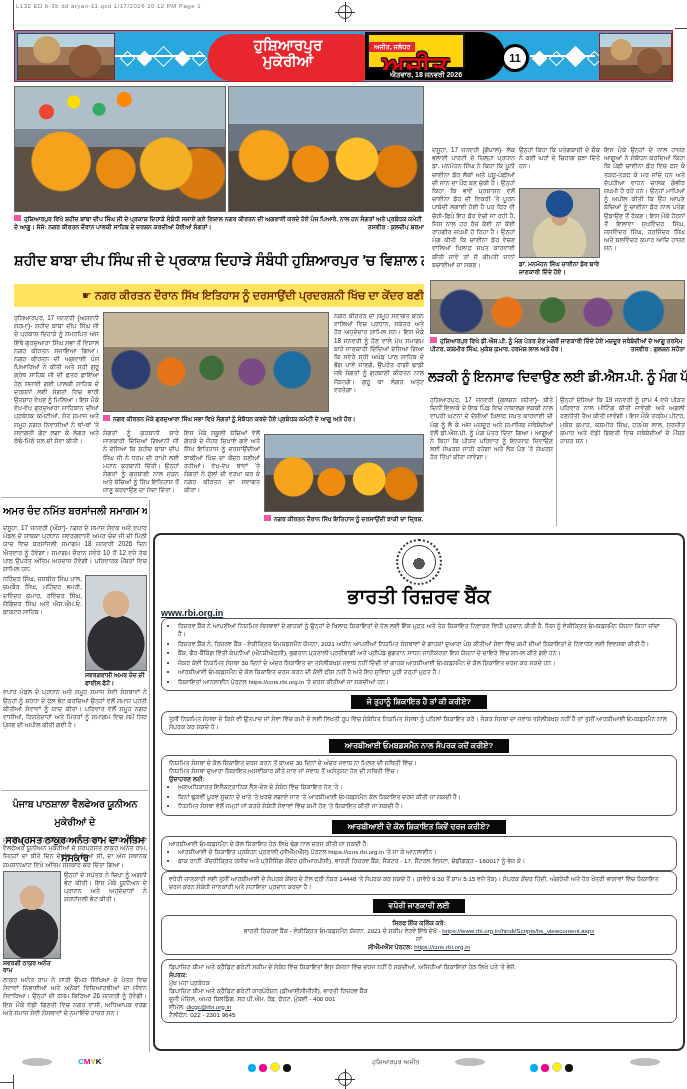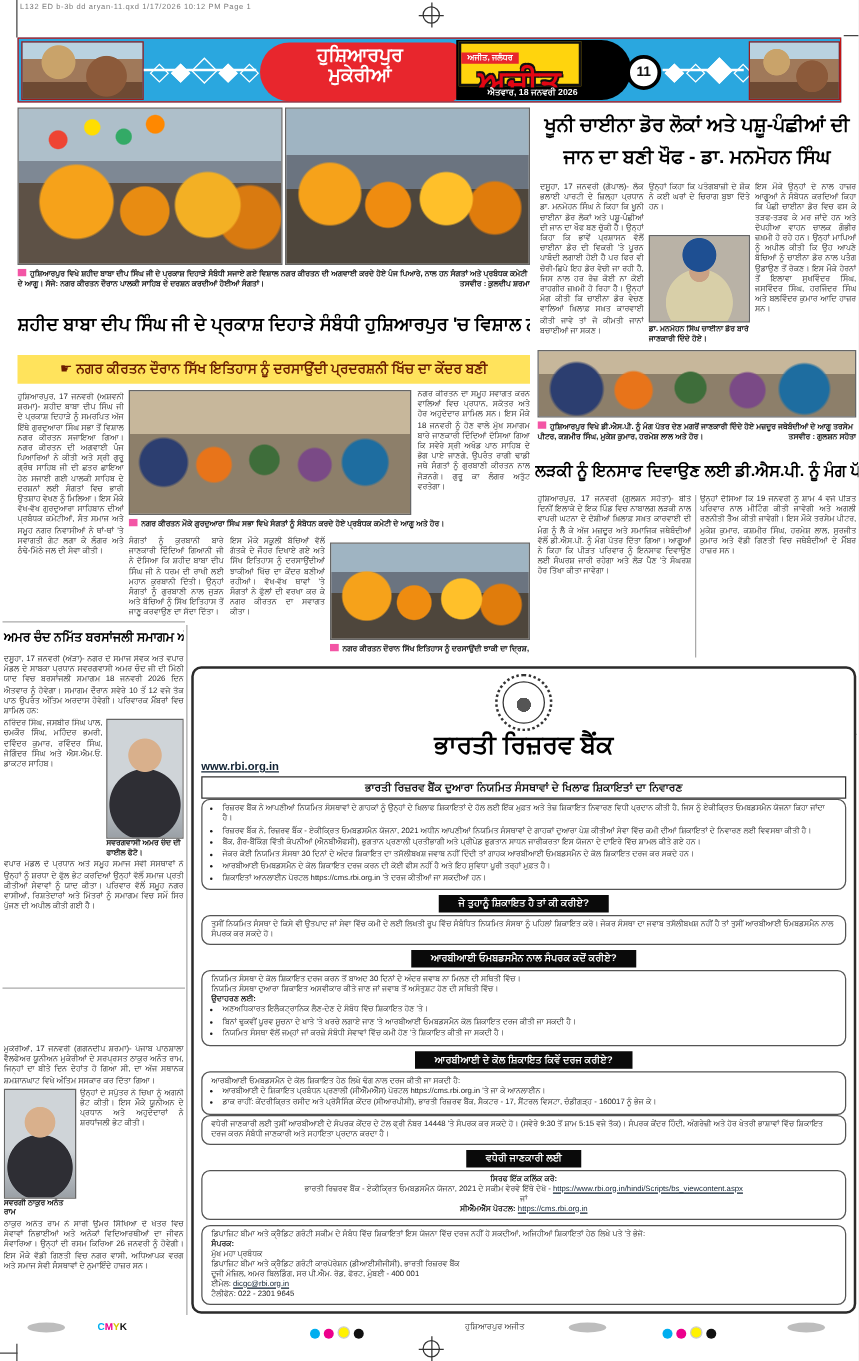--- a/index.html
+++ b/index.html
@@ -58,21 +58,21 @@
   .ph-turban{background:
      radial-gradient(circle at 50% 22%,#1e4f92 0 20%,transparent 21%),
      radial-gradient(circle at 50% 42%,#caa184 0 14%,transparent 15%),
      radial-gradient(circle at 50% 78%,#d8cfa8 0 40%,transparent 41%),
      linear-gradient(180deg,#b9b2a6 0 100%);}
   
   .hl{font-weight:bold;color:#000;text-align:center;}
   .body-sm{font-size:6.3px;line-height:8.2px;text-align:justify;color:#1c1c1c;overflow:hidden;}
   .cap{font-size:6.1px;line-height:7.6px;font-weight:bold;color:#101010;overflow:hidden;}
   .pinksq{display:inline-block;width:7px;height:6px;background:#f355a5;margin-right:3px;}
-  .banner{background:#ffe35c;color:#6b1d00;font-weight:bold;text-align:center;}
+  .banner{background:#ffe35c;color:#6b1d00;font-weight:bold;text-align:right;}
   .vrule{width:1px;background:#aaa;}
   .hrule{height:1px;background:#aaa;}
   
   .ad{border:2px solid #2b2b2b;border-radius:8px;box-sizing:border-box;background:#fff;}
   .ad-bank{font-size:20px;font-weight:bold;text-align:center;color:#000;}
   .ad-web{font-size:9px;font-weight:bold;text-align:left;text-decoration:underline;color:#000;}
   .ad-title{border:1.2px solid #333;font-size:8.6px;font-weight:bold;text-align:center;padding:2.5px 0;}
   .ad-bar{background:#0a0a0a;color:#fff;font-size:7.8px;font-weight:bold;text-align:center;
           padding:2px 16px;margin:4px auto 2px auto;display:table;}
   .ad-box{border:1px solid #555;border-radius:7px;padding:3px 7px;font-size:6.2px;line-height:8px;
@@ -148,21 +148,20 @@
   <div class="abs cap" style="left:103px;top:415px;width:321px;height:9px;white-space:nowrap;">
     <span class="pinksq"></span><span>ਨਗਰ ਕੀਰਤਨ ਮੌਕੇ ਗੁਰਦੁਆਰਾ ਸਿੰਘ ਸਭਾ ਵਿਖੇ ਸੰਗਤਾਂ ਨੂੰ ਸੰਬੋਧਨ ਕਰਦੇ ਹੋਏ ਪ੍ਰਬੰਧਕ ਕਮੇਟੀ ਦੇ ਆਗੂ ਅਤੇ ਹੋਰ।</span>
   </div>
   <div class="abs body-sm" style="left:103px;top:429px;width:76px;height:100px;">ਸੰਗਤਾਂ ਨੂੰ ਕੁਰਬਾਨੀ ਬਾਰੇ ਜਾਣਕਾਰੀ ਦਿੰਦਿਆਂ ਗਿਆਨੀ ਜੀ ਨੇ ਦੱਸਿਆ ਕਿ ਸ਼ਹੀਦ ਬਾਬਾ ਦੀਪ ਸਿੰਘ ਜੀ ਨੇ ਧਰਮ ਦੀ ਰਾਖੀ ਲਈ ਮਹਾਨ ਕੁਰਬਾਨੀ ਦਿੱਤੀ। ਉਨ੍ਹਾਂ ਸੰਗਤਾਂ ਨੂੰ ਗੁਰਬਾਣੀ ਨਾਲ ਜੁੜਨ ਅਤੇ ਬੱਚਿਆਂ ਨੂੰ ਸਿੱਖ ਇਤਿਹਾਸ ਤੋਂ ਜਾਣੂ ਕਰਵਾਉਣ ਦਾ ਸੱਦਾ ਦਿੱਤਾ।</div>
   <div class="abs body-sm" style="left:184px;top:429px;width:76px;height:100px;">ਇਸ ਮੌਕੇ ਸਕੂਲੀ ਬੱਚਿਆਂ ਵੱਲੋਂ ਗੱਤਕੇ ਦੇ ਜੌਹਰ ਦਿਖਾਏ ਗਏ ਅਤੇ ਸਿੱਖ ਇਤਿਹਾਸ ਨੂੰ ਦਰਸਾਉਂਦੀਆਂ ਝਾਕੀਆਂ ਖਿੱਚ ਦਾ ਕੇਂਦਰ ਬਣੀਆਂ ਰਹੀਆਂ। ਵੱਖ-ਵੱਖ ਥਾਵਾਂ 'ਤੇ ਸੰਗਤਾਂ ਨੇ ਫੁੱਲਾਂ ਦੀ ਵਰਖਾ ਕਰ ਕੇ ਨਗਰ ਕੀਰਤਨ ਦਾ ਸਵਾਗਤ ਕੀਤਾ।</div>
   <div class="abs ph ph-crowd2" style="left:264px;top:434px;width:160px;height:78px;"></div>
   <div class="abs cap" style="left:264px;top:515px;width:160px;height:9px;white-space:nowrap;overflow:hidden;">
     <span class="pinksq"></span><span>ਨਗਰ ਕੀਰਤਨ ਦੌਰਾਨ ਸਿੱਖ ਇਤਿਹਾਸ ਨੂੰ ਦਰਸਾਉਂਦੀ ਝਾਕੀ ਦਾ ਦ੍ਰਿਸ਼, ਨਾਲ ਸੰਗਤਾਂ।</span>
   </div>
 
-  <div class="abs hl" style="left:430px;top:88px;width:255px;height:52px;font-size:15.5px;line-height:25px;">ਖੂਨੀ ਚਾਈਨਾ ਡੋਰ ਲੋਕਾਂ ਅਤੇ ਪਸ਼ੂ-ਪੰਛੀਆਂ ਦੀ ਜਾਨ ਦਾ ਬਣੀ ਖੌਫ - ਡਾ. ਮਨਮੋਹਨ ਸਿੰਘ</div>
   <div class="abs body-sm" style="left:432px;top:146px;width:83px;height:131px;">ਦਸੂਹਾ, 17 ਜਨਵਰੀ (ਗੋਪਾਲ)- ਲੋਕ ਭਲਾਈ ਪਾਰਟੀ ਦੇ ਜ਼ਿਲ੍ਹਾ ਪ੍ਰਧਾਨ ਡਾ. ਮਨਮੋਹਨ ਸਿੰਘ ਨੇ ਕਿਹਾ ਕਿ ਖੂਨੀ ਚਾਈਨਾ ਡੋਰ ਲੋਕਾਂ ਅਤੇ ਪਸ਼ੂ-ਪੰਛੀਆਂ ਦੀ ਜਾਨ ਦਾ ਖੌਫ ਬਣ ਚੁੱਕੀ ਹੈ। ਉਨ੍ਹਾਂ ਕਿਹਾ ਕਿ ਭਾਵੇਂ ਪ੍ਰਸ਼ਾਸਨ ਵੱਲੋਂ ਚਾਈਨਾ ਡੋਰ ਦੀ ਵਿਕਰੀ 'ਤੇ ਪੂਰਨ ਪਾਬੰਦੀ ਲਗਾਈ ਹੋਈ ਹੈ ਪਰ ਫਿਰ ਵੀ ਚੋਰੀ-ਛਿਪੇ ਇਹ ਡੋਰ ਵੇਚੀ ਜਾ ਰਹੀ ਹੈ, ਜਿਸ ਨਾਲ ਹਰ ਰੋਜ਼ ਕੋਈ ਨਾ ਕੋਈ ਰਾਹਗੀਰ ਜ਼ਖ਼ਮੀ ਹੋ ਰਿਹਾ ਹੈ। ਉਨ੍ਹਾਂ ਮੰਗ ਕੀਤੀ ਕਿ ਚਾਈਨਾ ਡੋਰ ਵੇਚਣ ਵਾਲਿਆਂ ਖ਼ਿਲਾਫ਼ ਸਖ਼ਤ ਕਾਰਵਾਈ ਕੀਤੀ ਜਾਵੇ ਤਾਂ ਜੋ ਕੀਮਤੀ ਜਾਨਾਂ ਬਚਾਈਆਂ ਜਾ ਸਕਣ।</div>
   <div class="abs body-sm" style="left:519px;top:146px;width:81px;height:40px;">ਉਨ੍ਹਾਂ ਕਿਹਾ ਕਿ ਪਤੰਗਬਾਜ਼ੀ ਦੇ ਸ਼ੌਕ ਨੇ ਕਈ ਘਰਾਂ ਦੇ ਚਿਰਾਗ ਬੁਝਾ ਦਿੱਤੇ ਹਨ।</div>
   <div class="abs ph ph-turban" style="left:519px;top:188px;width:81px;height:70px;"></div>
   <div class="abs cap" style="left:519px;top:260px;width:81px;height:17px;">ਡਾ. ਮਨਮੋਹਨ ਸਿੰਘ ਚਾਈਨਾ ਡੋਰ ਬਾਰੇ ਜਾਣਕਾਰੀ ਦਿੰਦੇ ਹੋਏ।</div>
   <div class="abs body-sm" style="left:604px;top:146px;width:81px;height:131px;">ਇਸ ਮੌਕੇ ਉਨ੍ਹਾਂ ਦੇ ਨਾਲ ਹਾਜ਼ਰ ਆਗੂਆਂ ਨੇ ਸੰਬੋਧਨ ਕਰਦਿਆਂ ਕਿਹਾ ਕਿ ਪੰਛੀ ਚਾਈਨਾ ਡੋਰ ਵਿਚ ਫਸ ਕੇ ਤੜਫ-ਤੜਫ ਕੇ ਮਰ ਜਾਂਦੇ ਹਨ ਅਤੇ ਦੋਪਹੀਆ ਵਾਹਨ ਚਾਲਕ ਗੰਭੀਰ ਜ਼ਖ਼ਮੀ ਹੋ ਰਹੇ ਹਨ। ਉਨ੍ਹਾਂ ਮਾਪਿਆਂ ਨੂੰ ਅਪੀਲ ਕੀਤੀ ਕਿ ਉਹ ਆਪਣੇ ਬੱਚਿਆਂ ਨੂੰ ਚਾਈਨਾ ਡੋਰ ਨਾਲ ਪਤੰਗ ਉਡਾਉਣ ਤੋਂ ਰੋਕਣ। ਇਸ ਮੌਕੇ ਹੋਰਨਾਂ ਤੋਂ ਇਲਾਵਾ ਸੁਖਵਿੰਦਰ ਸਿੰਘ, ਜਸਵਿੰਦਰ ਸਿੰਘ, ਹਰਜਿੰਦਰ ਸਿੰਘ ਅਤੇ ਬਲਵਿੰਦਰ ਕੁਮਾਰ ਆਦਿ ਹਾਜ਼ਰ ਸਨ।</div>
 
   <div class="abs ph ph-group" style="left:430px;top:280px;width:255px;height:54px;"></div>
   <div class="abs cap" style="left:430px;top:337px;width:255px;height:24px;">
     <span class="pinksq"></span><span>ਹੁਸ਼ਿਆਰਪੁਰ ਵਿਖੇ ਡੀ.ਐਸ.ਪੀ. ਨੂੰ ਮੰਗ ਪੱਤਰ ਦੇਣ ਮਗਰੋਂ ਜਾਣਕਾਰੀ ਦਿੰਦੇ ਹੋਏ ਮਜ਼ਦੂਰ ਜਥੇਬੰਦੀਆਂ ਦੇ ਆਗੂ ਤਰਸੇਮ ਪੀਟਰ, ਕਸ਼ਮੀਰ ਸਿੰਘ, ਮੁਕੇਸ਼ ਕੁਮਾਰ, ਹਰਮੇਸ਼ ਲਾਲ ਅਤੇ ਹੋਰ।</span>
     <span style="float:right;">ਤਸਵੀਰ : ਗੁਲਸ਼ਨ ਸਹੋਤਾ</span>
@@ -180,40 +179,43 @@
       <div class="body-sm" style="flex:1;">ਨਰਿੰਦਰ ਸਿੰਘ, ਜਸਬੀਰ ਸਿੰਘ ਪਾਲ, ਚਮਕੌਰ ਸਿੰਘ, ਮਹਿੰਦਰ ਭਮਰੀ, ਦਵਿੰਦਰ ਕੁਮਾਰ, ਰਵਿੰਦਰ ਸਿੰਘ, ਜੋਗਿੰਦਰ ਸਿੰਘ ਅਤੇ ਐਸ.ਐਮ.ਓ. ਡਾਕਟਰ ਸਾਹਿਬ।</div>
       <div style="width:62px;">
         <div class="ph ph-portrait" style="width:62px;height:96px;"></div>
         <div class="cap">ਸਵਰਗਵਾਸੀ ਅਮਰ ਚੰਦ ਦੀ ਫਾਈਲ ਫੋਟੋ।</div>
       </div>
     </div>
     <div class="body-sm" style="margin-top:2px;">ਵਪਾਰ ਮੰਡਲ ਦੇ ਪ੍ਰਧਾਨ ਅਤੇ ਸਮੂਹ ਸਮਾਜ ਸੇਵੀ ਸੰਸਥਾਵਾਂ ਨੇ ਉਨ੍ਹਾਂ ਨੂੰ ਸ਼ਰਧਾ ਦੇ ਫੁੱਲ ਭੇਟ ਕਰਦਿਆਂ ਉਨ੍ਹਾਂ ਵੱਲੋਂ ਸਮਾਜ ਪ੍ਰਤੀ ਕੀਤੀਆਂ ਸੇਵਾਵਾਂ ਨੂੰ ਯਾਦ ਕੀਤਾ। ਪਰਿਵਾਰ ਵੱਲੋਂ ਸਮੂਹ ਨਗਰ ਵਾਸੀਆਂ, ਰਿਸ਼ਤੇਦਾਰਾਂ ਅਤੇ ਮਿੱਤਰਾਂ ਨੂੰ ਸਮਾਗਮ ਵਿਚ ਸਮੇਂ ਸਿਰ ਪੁੱਜਣ ਦੀ ਅਪੀਲ ਕੀਤੀ ਗਈ ਹੈ।</div>
   </div>
 
   <div class="abs hrule" style="left:2px;top:790px;width:146px;"></div>
+  <div class="abs hl" style="left:3px;top:795px;width:144px;height:36px;font-size:9.5px;line-height:18px;">
+    <div>ਪੰਜਾਬ ਪਾਠਸ਼ਾਲਾ ਵੈਲਫੇਅਰ ਯੂਨੀਅਨ ਮੁਕੇਰੀਆਂ ਦੇ</div>
+    <div>ਸਰਪ੍ਰਸਤ ਠਾਕੁਰ ਅਨੰਤ ਰਾਮ ਦਾ ਅੰਤਿਮ ਸਸਕਾਰ</div>
+  </div>
   <div class="abs" style="left:3px;top:836px;width:144px;height:224px;overflow:hidden;">
     <div class="body-sm">ਮੁਕੇਰੀਆਂ, 17 ਜਨਵਰੀ (ਗਗਨਦੀਪ ਸ਼ਰਮਾ)- ਪੰਜਾਬ ਪਾਠਸ਼ਾਲਾ ਵੈਲਫੇਅਰ ਯੂਨੀਅਨ ਮੁਕੇਰੀਆਂ ਦੇ ਸਰਪ੍ਰਸਤ ਠਾਕੁਰ ਅਨੰਤ ਰਾਮ, ਜਿਨ੍ਹਾਂ ਦਾ ਬੀਤੇ ਦਿਨ ਦੇਹਾਂਤ ਹੋ ਗਿਆ ਸੀ, ਦਾ ਅੱਜ ਸਥਾਨਕ ਸ਼ਮਸ਼ਾਨਘਾਟ ਵਿਖੇ ਅੰਤਿਮ ਸਸਕਾਰ ਕਰ ਦਿੱਤਾ ਗਿਆ।</div>
     <div style="display:flex;gap:3px;margin-top:2px;">
       <div style="width:58px;">
         <div class="ph ph-portrait" style="width:58px;height:88px;"></div>
         <div class="cap">ਸਵਰਗੀ ਠਾਕੁਰ ਅਨੰਤ ਰਾਮ</div>
       </div>
       <div class="body-sm" style="flex:1;">ਉਨ੍ਹਾਂ ਦੇ ਸਪੁੱਤਰ ਨੇ ਚਿਖਾ ਨੂੰ ਅਗਨੀ ਭੇਟ ਕੀਤੀ। ਇਸ ਮੌਕੇ ਯੂਨੀਅਨ ਦੇ ਪ੍ਰਧਾਨ ਅਤੇ ਅਹੁਦੇਦਾਰਾਂ ਨੇ ਸ਼ਰਧਾਂਜਲੀ ਭੇਟ ਕੀਤੀ।</div>
     </div>
     <div class="body-sm" style="margin-top:2px;">ਠਾਕੁਰ ਅਨੰਤ ਰਾਮ ਨੇ ਸਾਰੀ ਉਮਰ ਸਿੱਖਿਆ ਦੇ ਖੇਤਰ ਵਿਚ ਸੇਵਾਵਾਂ ਨਿਭਾਈਆਂ ਅਤੇ ਅਨੇਕਾਂ ਵਿਦਿਆਰਥੀਆਂ ਦਾ ਜੀਵਨ ਸੰਵਾਰਿਆ। ਉਨ੍ਹਾਂ ਦੀ ਰਸਮ ਕਿਰਿਆ 26 ਜਨਵਰੀ ਨੂੰ ਹੋਵੇਗੀ। ਇਸ ਮੌਕੇ ਵੱਡੀ ਗਿਣਤੀ ਵਿਚ ਨਗਰ ਵਾਸੀ, ਅਧਿਆਪਕ ਵਰਗ ਅਤੇ ਸਮਾਜ ਸੇਵੀ ਸੰਸਥਾਵਾਂ ਦੇ ਨੁਮਾਇੰਦੇ ਹਾਜ਼ਰ ਸਨ।</div>
   </div>
   <div class="abs vrule" style="left:149px;top:500px;height:552px;"></div>
 
   <div class="abs ad" style="left:153px;top:533px;width:532px;height:518px;padding:4px 6px;">
     <div class="seal">
         <div class="seal-core"></div>
       </div>
     <div class="ad-bank">ਭਾਰਤੀ ਰਿਜ਼ਰਵ ਬੈਂਕ</div>
     <div class="ad-web lnk">www.rbi.org.in</div>
-    <div class="ad-title" style="margin-top:3px;">ਭਾਰਤੀ ਰਿਜ਼ਰਵ ਬੈਂਕ ਦੁਆਰਾ ਨਿਯਮਿਤ ਸੰਸਥਾਵਾਂ ਦੇ ਖਿਲਾਫ ਸ਼ਿਕਾਇਤਾਂ ਦਾ ਨਿਵਾਰਣ</div>
 
     <div class="ad-box">
       <ul>
         <li>ਰਿਜ਼ਰਵ ਬੈਂਕ ਨੇ ਆਪਣੀਆਂ ਨਿਯਮਿਤ ਸੰਸਥਾਵਾਂ ਦੇ ਗਾਹਕਾਂ ਨੂੰ ਉਨ੍ਹਾਂ ਦੇ ਖਿਲਾਫ ਸ਼ਿਕਾਇਤਾਂ ਦੇ ਹੱਲ ਲਈ ਇੱਕ ਮੁਫ਼ਤ ਅਤੇ ਤੇਜ਼ ਸ਼ਿਕਾਇਤ ਨਿਵਾਰਣ ਵਿਧੀ ਪ੍ਰਦਾਨ ਕੀਤੀ ਹੈ, ਜਿਸ ਨੂੰ ਏਕੀਕ੍ਰਿਤ ਓਮਬਡਸਮੈਨ ਯੋਜਨਾ ਕਿਹਾ ਜਾਂਦਾ ਹੈ।</li>
         <li>ਰਿਜ਼ਰਵ ਬੈਂਕ ਨੇ, ਰਿਜ਼ਰਵ ਬੈਂਕ - ਏਕੀਕ੍ਰਿਤ ਓਮਬਡਸਮੈਨ ਯੋਜਨਾ, 2021 ਅਧੀਨ ਆਪਣੀਆਂ ਨਿਯਮਿਤ ਸੰਸਥਾਵਾਂ ਦੇ ਗਾਹਕਾਂ ਦੁਆਰਾ ਪੇਸ਼ ਕੀਤੀਆਂ ਸੇਵਾ ਵਿੱਚ ਕਮੀ ਦੀਆਂ ਸ਼ਿਕਾਇਤਾਂ ਦੇ ਨਿਵਾਰਣ ਲਈ ਵਿਵਸਥਾ ਕੀਤੀ ਹੈ।</li>
         <li>ਬੈਂਕ, ਗੈਰ-ਬੈਂਕਿੰਗ ਵਿੱਤੀ ਕੰਪਨੀਆਂ (ਐਨਬੀਐਫਸੀ), ਭੁਗਤਾਨ ਪ੍ਰਣਾਲੀ ਪ੍ਰਤੀਭਾਗੀ ਅਤੇ ਪ੍ਰੀਪੇਡ ਭੁਗਤਾਨ ਸਾਧਨ ਜਾਰੀਕਰਤਾ ਇਸ ਯੋਜਨਾ ਦੇ ਦਾਇਰੇ ਵਿੱਚ ਸ਼ਾਮਲ ਕੀਤੇ ਗਏ ਹਨ।</li>
         <li>ਜੇਕਰ ਕੋਈ ਨਿਯਮਿਤ ਸੰਸਥਾ 30 ਦਿਨਾਂ ਦੇ ਅੰਦਰ ਸ਼ਿਕਾਇਤ ਦਾ ਤਸੱਲੀਬਖਸ਼ ਜਵਾਬ ਨਹੀਂ ਦਿੰਦੀ ਤਾਂ ਗਾਹਕ ਆਰਬੀਆਈ ਓਮਬਡਸਮੈਨ ਦੇ ਕੋਲ ਸ਼ਿਕਾਇਤ ਦਰਜ ਕਰ ਸਕਦੇ ਹਨ।</li>
         <li>ਆਰਬੀਆਈ ਓਮਬਡਸਮੈਨ ਦੇ ਕੋਲ ਸ਼ਿਕਾਇਤ ਦਰਜ ਕਰਨ ਦੀ ਕੋਈ ਫੀਸ ਨਹੀਂ ਹੈ ਅਤੇ ਇਹ ਸੁਵਿਧਾ ਪੂਰੀ ਤਰ੍ਹਾਂ ਮੁਫ਼ਤ ਹੈ।</li>
         <li>ਸ਼ਿਕਾਇਤਾਂ ਆਨਲਾਈਨ ਪੋਰਟਲ https://cms.rbi.org.in 'ਤੇ ਦਰਜ ਕੀਤੀਆਂ ਜਾ ਸਕਦੀਆਂ ਹਨ।</li>
       </ul>

